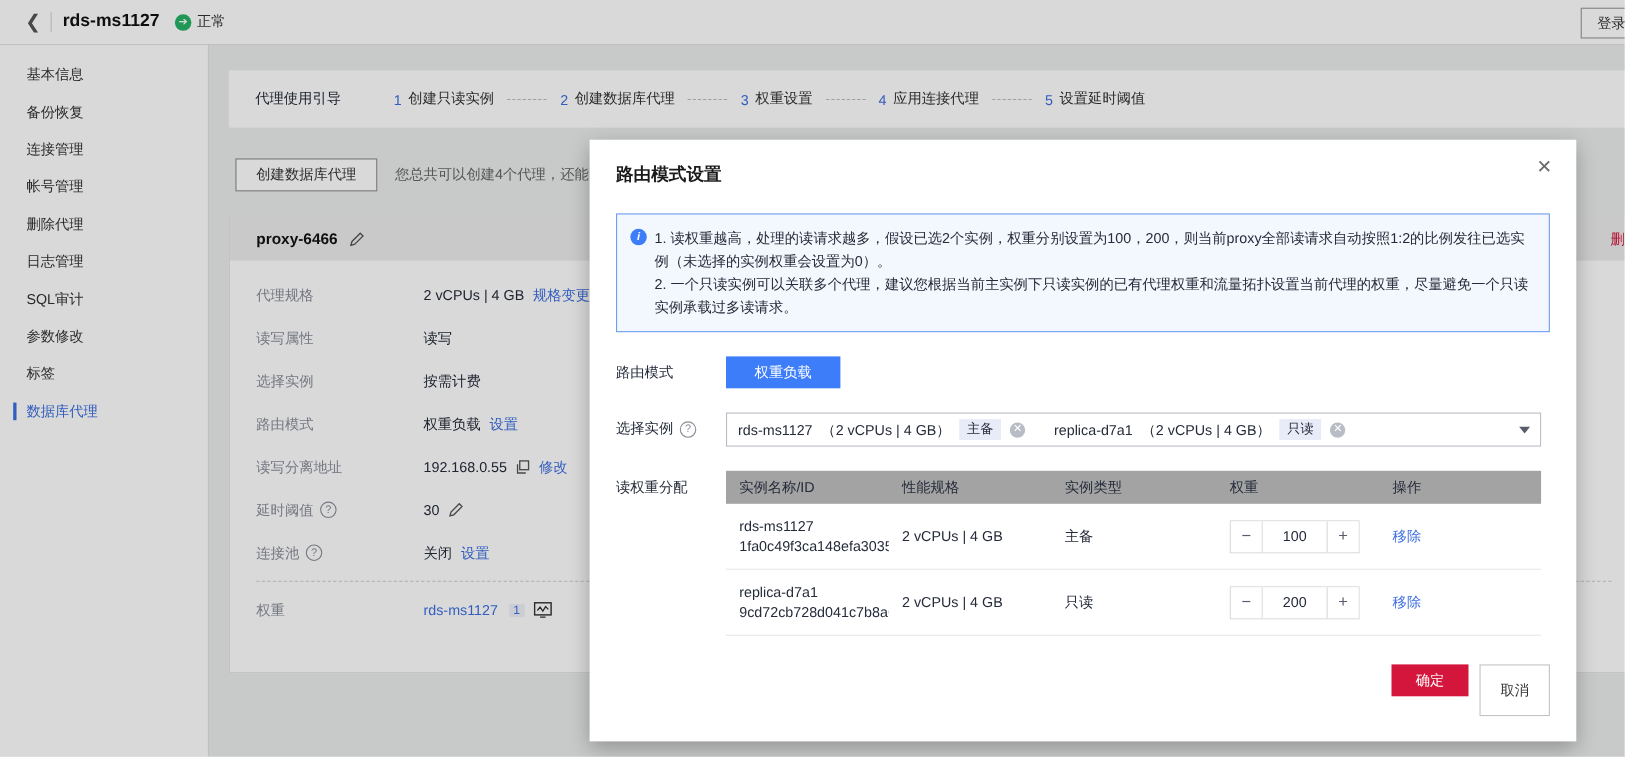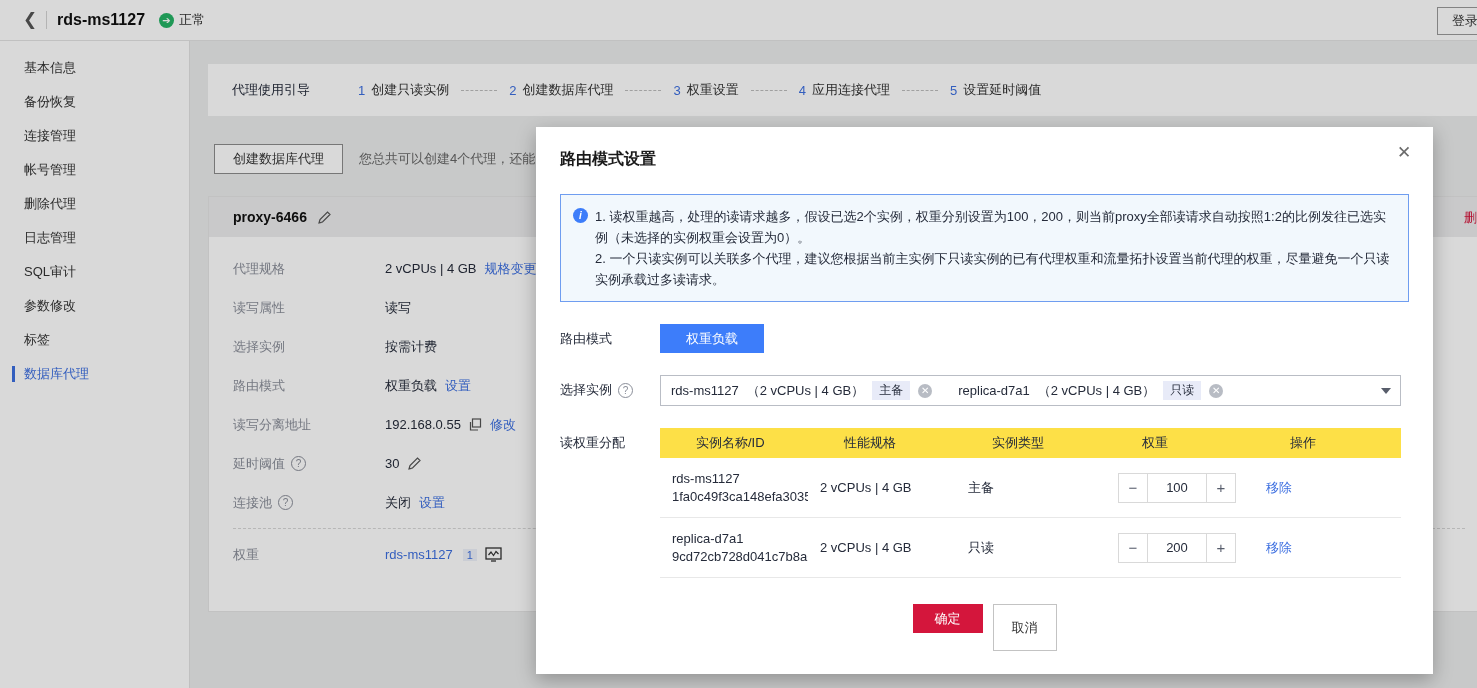--- a/index.html
+++ b/index.html
@@ -79,37 +79,37 @@
        font-size:13px;cursor:pointer;}
   .sel-box{width:741px;height:31px;border:1px solid #b9bdc5;background:#fff;display:flex;
        align-items:center;padding:0 26px 0 10px;gap:26px;position:relative;cursor:pointer;}
   .sel-caret{position:absolute;right:9px;top:12px;width:0;height:0;border-left:5px solid transparent;
        border-right:5px solid transparent;border-top:6px solid #585d6b;}
   .tag{display:flex;align-items:center;gap:8px;white-space:nowrap;}
   .tag .ttype{background:#e8ebf8;color:var(--txt);padding:1px 7px;font-size:12px;}
   .tag-x{width:14px;height:14px;border-radius:50%;background:#b8bcc4;color:#fff;font-size:10px;
        display:flex;align-items:center;justify-content:center;cursor:pointer;}
   .wtable{width:741px;}
-  .wt-head{display:flex;height:30px;background:#fde047;align-items:center;color:var(--txt);padding-left:24px;}
+  .wt-head{display:flex;height:30px;background:#a3a3a3;align-items:center;color:var(--txt);}
   .wt-row{display:flex;min-height:60px;align-items:center;border-bottom:1px solid #e8e8e8;}
   .c1{width:148px;padding-left:12px;overflow:hidden;}
   .c2{width:148px;padding-left:12px;}
   .c3{width:150px;padding-left:12px;}
   .c4{width:148px;padding-left:12px;}
   .c5{flex:1;padding-left:12px;}
   .cellid{white-space:nowrap;overflow:hidden;width:136px;line-height:18px;}
   .stepper{display:inline-flex;border:1px solid #d9d9d9;height:30px;background:#fff;}
   .st-btn{width:29px;display:flex;align-items:center;justify-content:center;color:#575d6c;
        font-size:15px;background:#fff;border:none;cursor:pointer;}
   .st-btn.minus{border-right:1px solid #d9d9d9;}
   .st-btn.plus{border-left:1px solid #d9d9d9;}
   .st-input{width:58px;border:none;text-align:center;font-size:13px;color:var(--txt);outline:none;
        font-family:"Liberation Sans",sans-serif;}
   .m-warn{margin:16px 0 0 100px;color:var(--warn);}
-  .m-actions{display:flex;justify-content:center;gap:10px;margin-top:26px;}
+  .m-actions{display:flex;justify-content:flex-end;gap:10px;margin-top:26px;}
   .btn-ok{width:70px;height:29px;background:var(--danger);color:#fff;border:none;font-size:13px;cursor:pointer;}
   .btn-cancel{width:64px;height:47px;background:#fff;color:#333;border:1px solid #c3c3c3;
        font-size:13px;cursor:pointer;}
   svg{display:block;}
 </style>
 </head>
 <body>
 
 <div class="hdr">
   <div class="back">❮</div>

